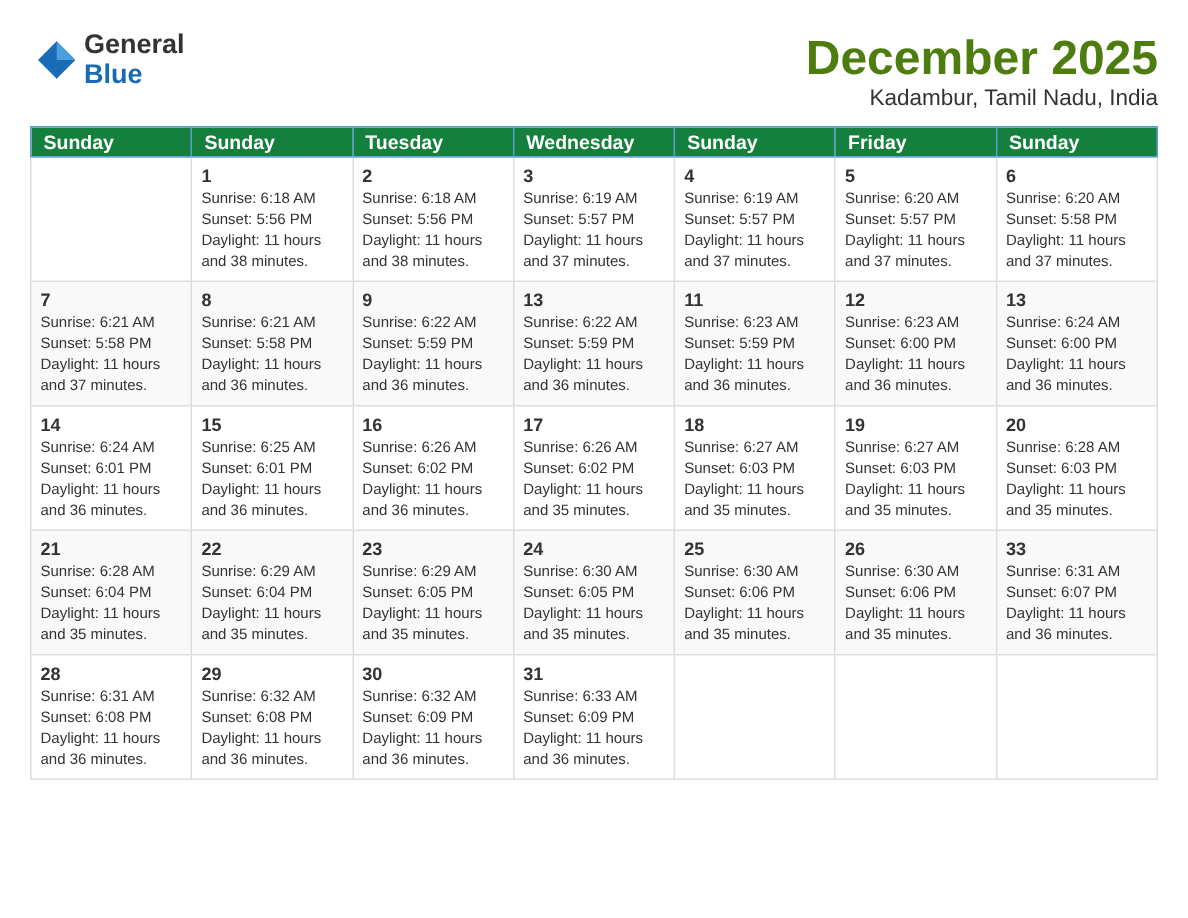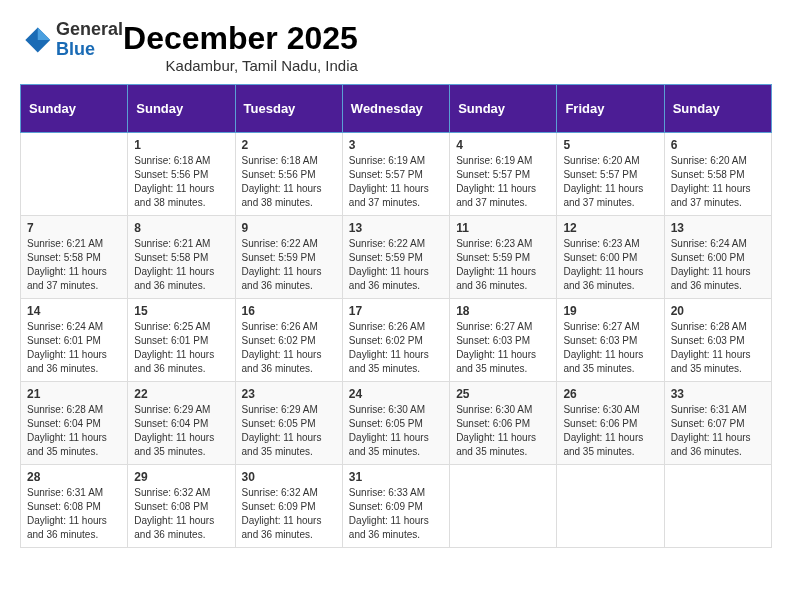--- a/index.html
+++ b/index.html
@@ -5,20 +5,21 @@
     * { box-sizing: border-box; margin: 0; padding: 0; }
     body {
       font-family: Arial, sans-serif;
       background: #fff;
       width: 792px;
       min-height: 612px;
       padding: 20px;
     }
     .header {
       display: flex;
+      justify-content: space-between;
       align-items: flex-start;
       margin-bottom: 10px;
     }
     .logo {
       display: flex;
       align-items: center;
       gap: 4px;
     }
     .logo-text {
       display: flex;
@@ -38,36 +39,36 @@
     .logo-icon {
       width: 32px;
       height: 32px;
     }
     .title-block {
       text-align: right;
     }
     .month-title {
       font-size: 32px;
       font-weight: bold;
-      color: #000000;
+      color: #4d7c0f;
     }
     .location {
       font-size: 15px;
       color: #333;
     }
     .calendar {
       width: 100%;
       border-collapse: collapse;
       border: 1px solid #ccc;
     }
     .calendar th {
-      background-color: #4c1d95;
+      background-color: #15803d;
       color: #fff;
       text-align: left;
-      padding: 16px 8px;
+      padding: 2px 8px;
       font-size: 13px;
       border: 1px solid #5a9fd4;
     }
     .calendar td {
       vertical-align: top;
       border: 1px solid #ddd;
       padding: 5px 6px;
       font-size: 10.5px;
       color: #333;
       width: calc(100% / 7);

